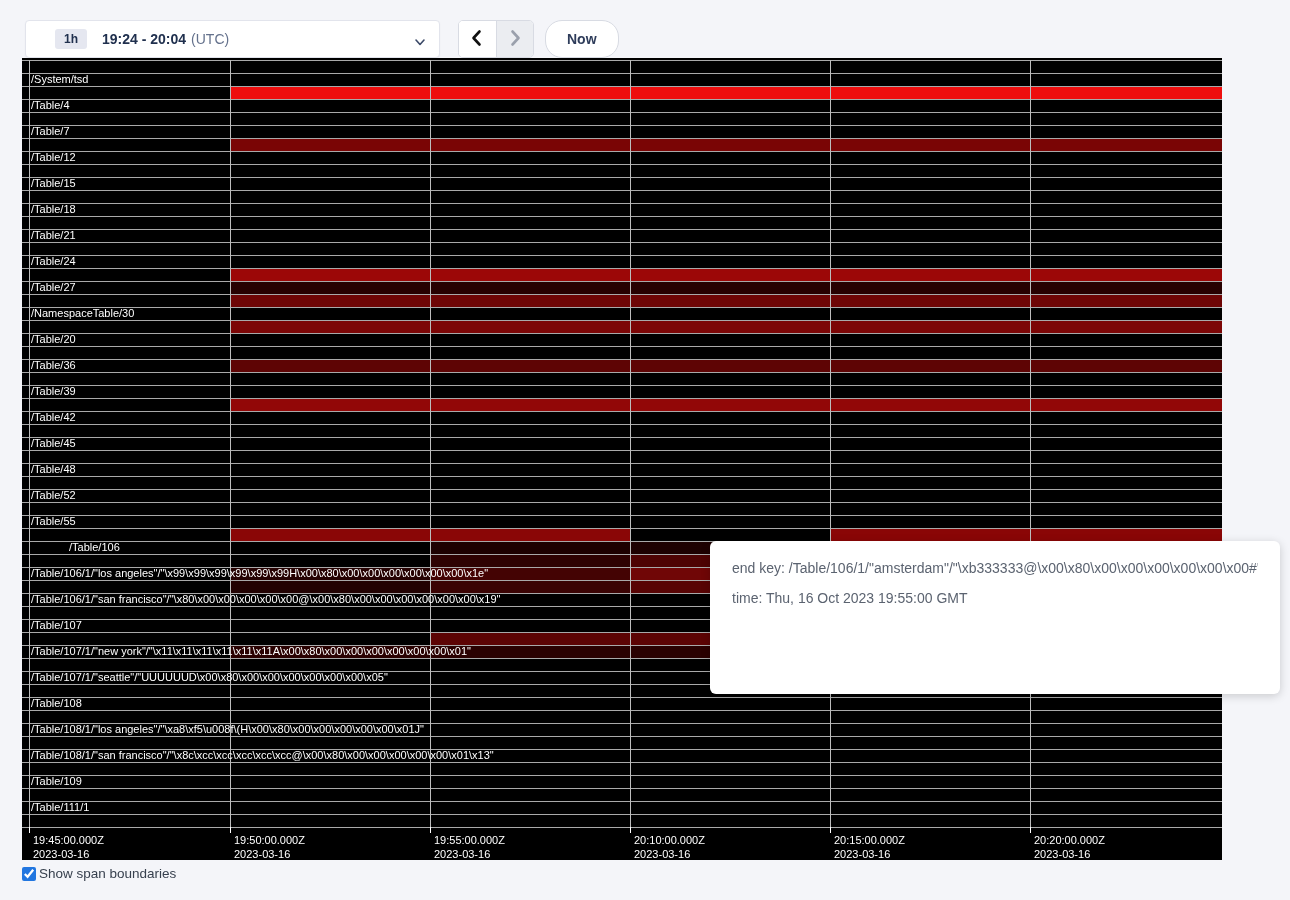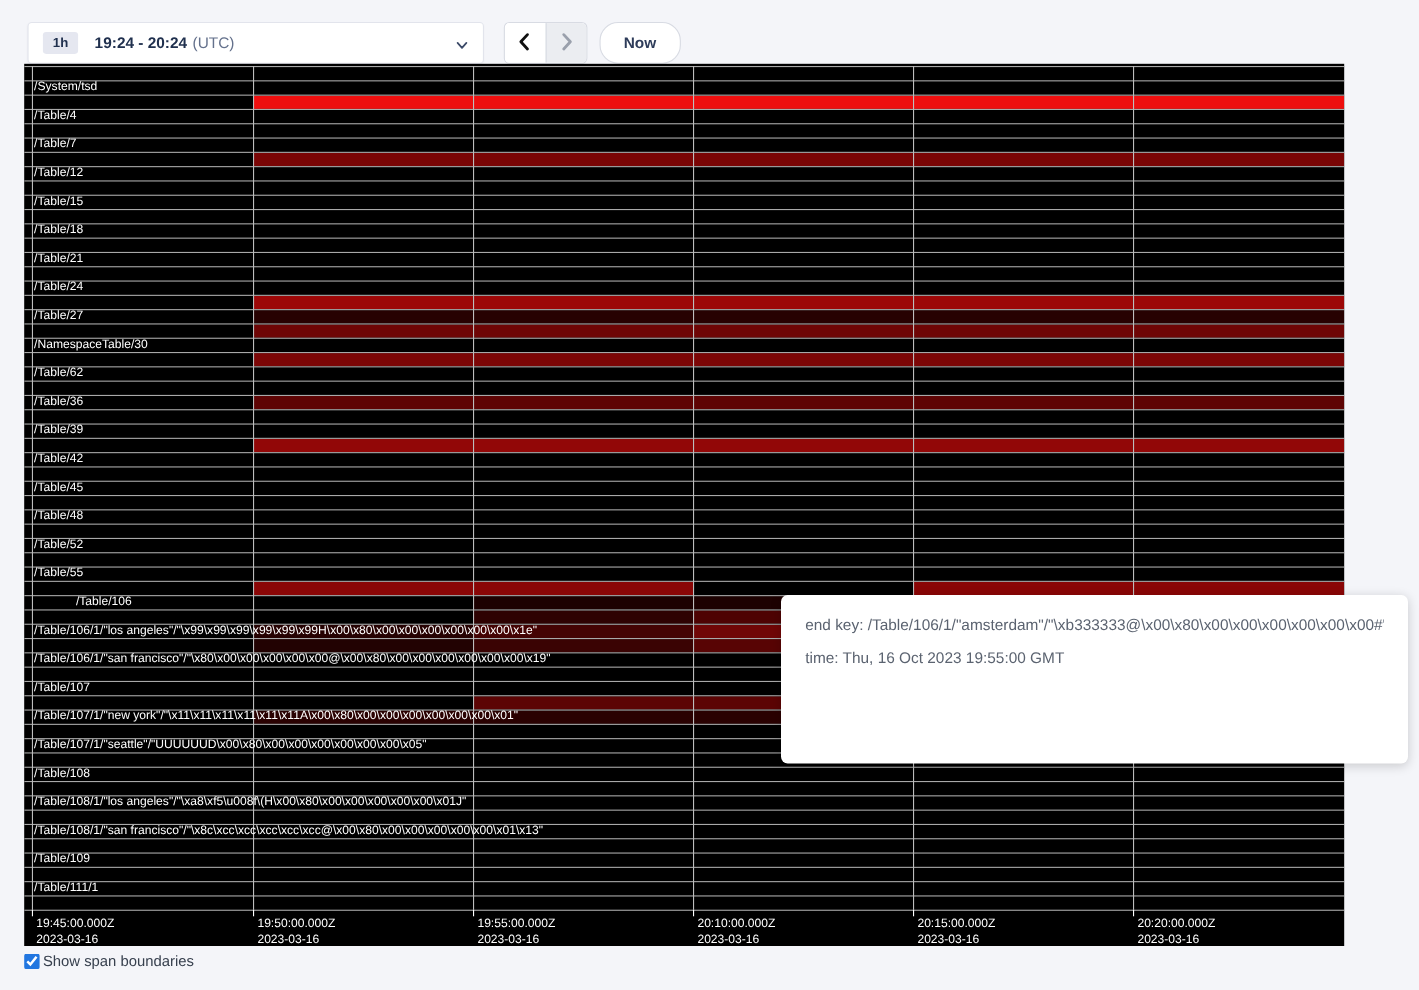--- a/index.html
+++ b/index.html
@@ -13,21 +13,21 @@
 
   
   .time-selector{
     position:absolute;left:25px;top:20px;width:415px;height:38px;
     background:#fff;border:1px solid #e2e4ec;border-radius:4px;
     box-sizing:border-box;display:flex;align-items:center;
     padding-left:13px;cursor:pointer;box-shadow:0 1px 2px rgba(40,50,80,.04);
   }
   .range-badge{
     background:#e5e7f0;border-radius:3px;padding:4px 9px;
-    font-size:12px;font-weight:bold;color:#20304e;margin-right:15px;line-height:12px;
+    font-size:12px;font-weight:bold;color:#20304e;margin-right:15px;line-height:12px;margin-left:16px;
   }
   .range-main{font-size:14px;font-weight:bold;color:#20304e;}
   .range-utc{font-size:14px;font-weight:normal;color:#64718c;margin-left:5px;}
   .sel-chevron{position:absolute;right:13px;top:13px;}
 
   .nav-group{
     position:absolute;left:458px;top:20px;width:76px;height:38px;
     border:1px solid #d8dbe3;border-radius:5px;box-sizing:border-box;
     display:flex;overflow:hidden;background:#fff;
   }
@@ -75,21 +75,21 @@
   .footer-check input{width:14px;height:14px;margin:0 3px 0 0;accent-color:#2176e0;}
   .footer-check span{font-size:13.5px;color:#37404e;}
 </style>
 </head>
 <body>
 
 <div class="page">
 
   <div class="time-selector">
     <span class="range-badge">1h</span>
-    <span class="range-main">19:24 - 20:24</span>
+    <span class="range-main">19:24 - 20:04</span>
     <span class="range-utc">(UTC)</span>
     <span class="sel-chevron">
       <svg width="12" height="12" viewBox="0 0 12 12">
           <polyline points="2,4 6,8.5 10,4" fill="none" stroke="#3c4a68" stroke-width="1.6" stroke-linecap="round" stroke-linejoin="round"></polyline>
         </svg>
     </span>
   </div>
 
   <div class="nav-group">
     <button class="nav-btn">
@@ -208,21 +208,21 @@
       <div class="span-label" style="top: 15px;">/System/tsd</div>
       <div class="span-label" style="top: 41px;">/Table/4</div>
       <div class="span-label" style="top: 67px;">/Table/7</div>
       <div class="span-label" style="top: 93px;">/Table/12</div>
       <div class="span-label" style="top: 119px;">/Table/15</div>
       <div class="span-label" style="top: 145px;">/Table/18</div>
       <div class="span-label" style="top: 171px;">/Table/21</div>
       <div class="span-label" style="top: 197px;">/Table/24</div>
       <div class="span-label" style="top: 223px;">/Table/27</div>
       <div class="span-label" style="top: 249px;">/NamespaceTable/30</div>
-      <div class="span-label" style="top: 275px;">/Table/62</div>
+      <div class="span-label" style="top: 275px;">/Table/20</div>
       <div class="span-label" style="top: 301px;">/Table/36</div>
       <div class="span-label" style="top: 327px;">/Table/39</div>
       <div class="span-label" style="top: 353px;">/Table/42</div>
       <div class="span-label" style="top: 379px;">/Table/45</div>
       <div class="span-label" style="top: 405px;">/Table/48</div>
       <div class="span-label" style="top: 431px;">/Table/52</div>
       <div class="span-label" style="top: 457px;">/Table/55</div>
       <div class="span-label" style="top: 483px; padding-left: 38px;">/Table/106</div>
       <div class="span-label" style="top: 509px;">/Table/106/1/"los angeles"/"\x99\x99\x99\x99\x99\x99H\x00\x80\x00\x00\x00\x00\x00\x00\x1e"</div>
       <div class="span-label" style="top: 535px;">/Table/106/1/"san francisco"/"\x80\x00\x00\x00\x00\x00@\x00\x80\x00\x00\x00\x00\x00\x00\x19"</div>

